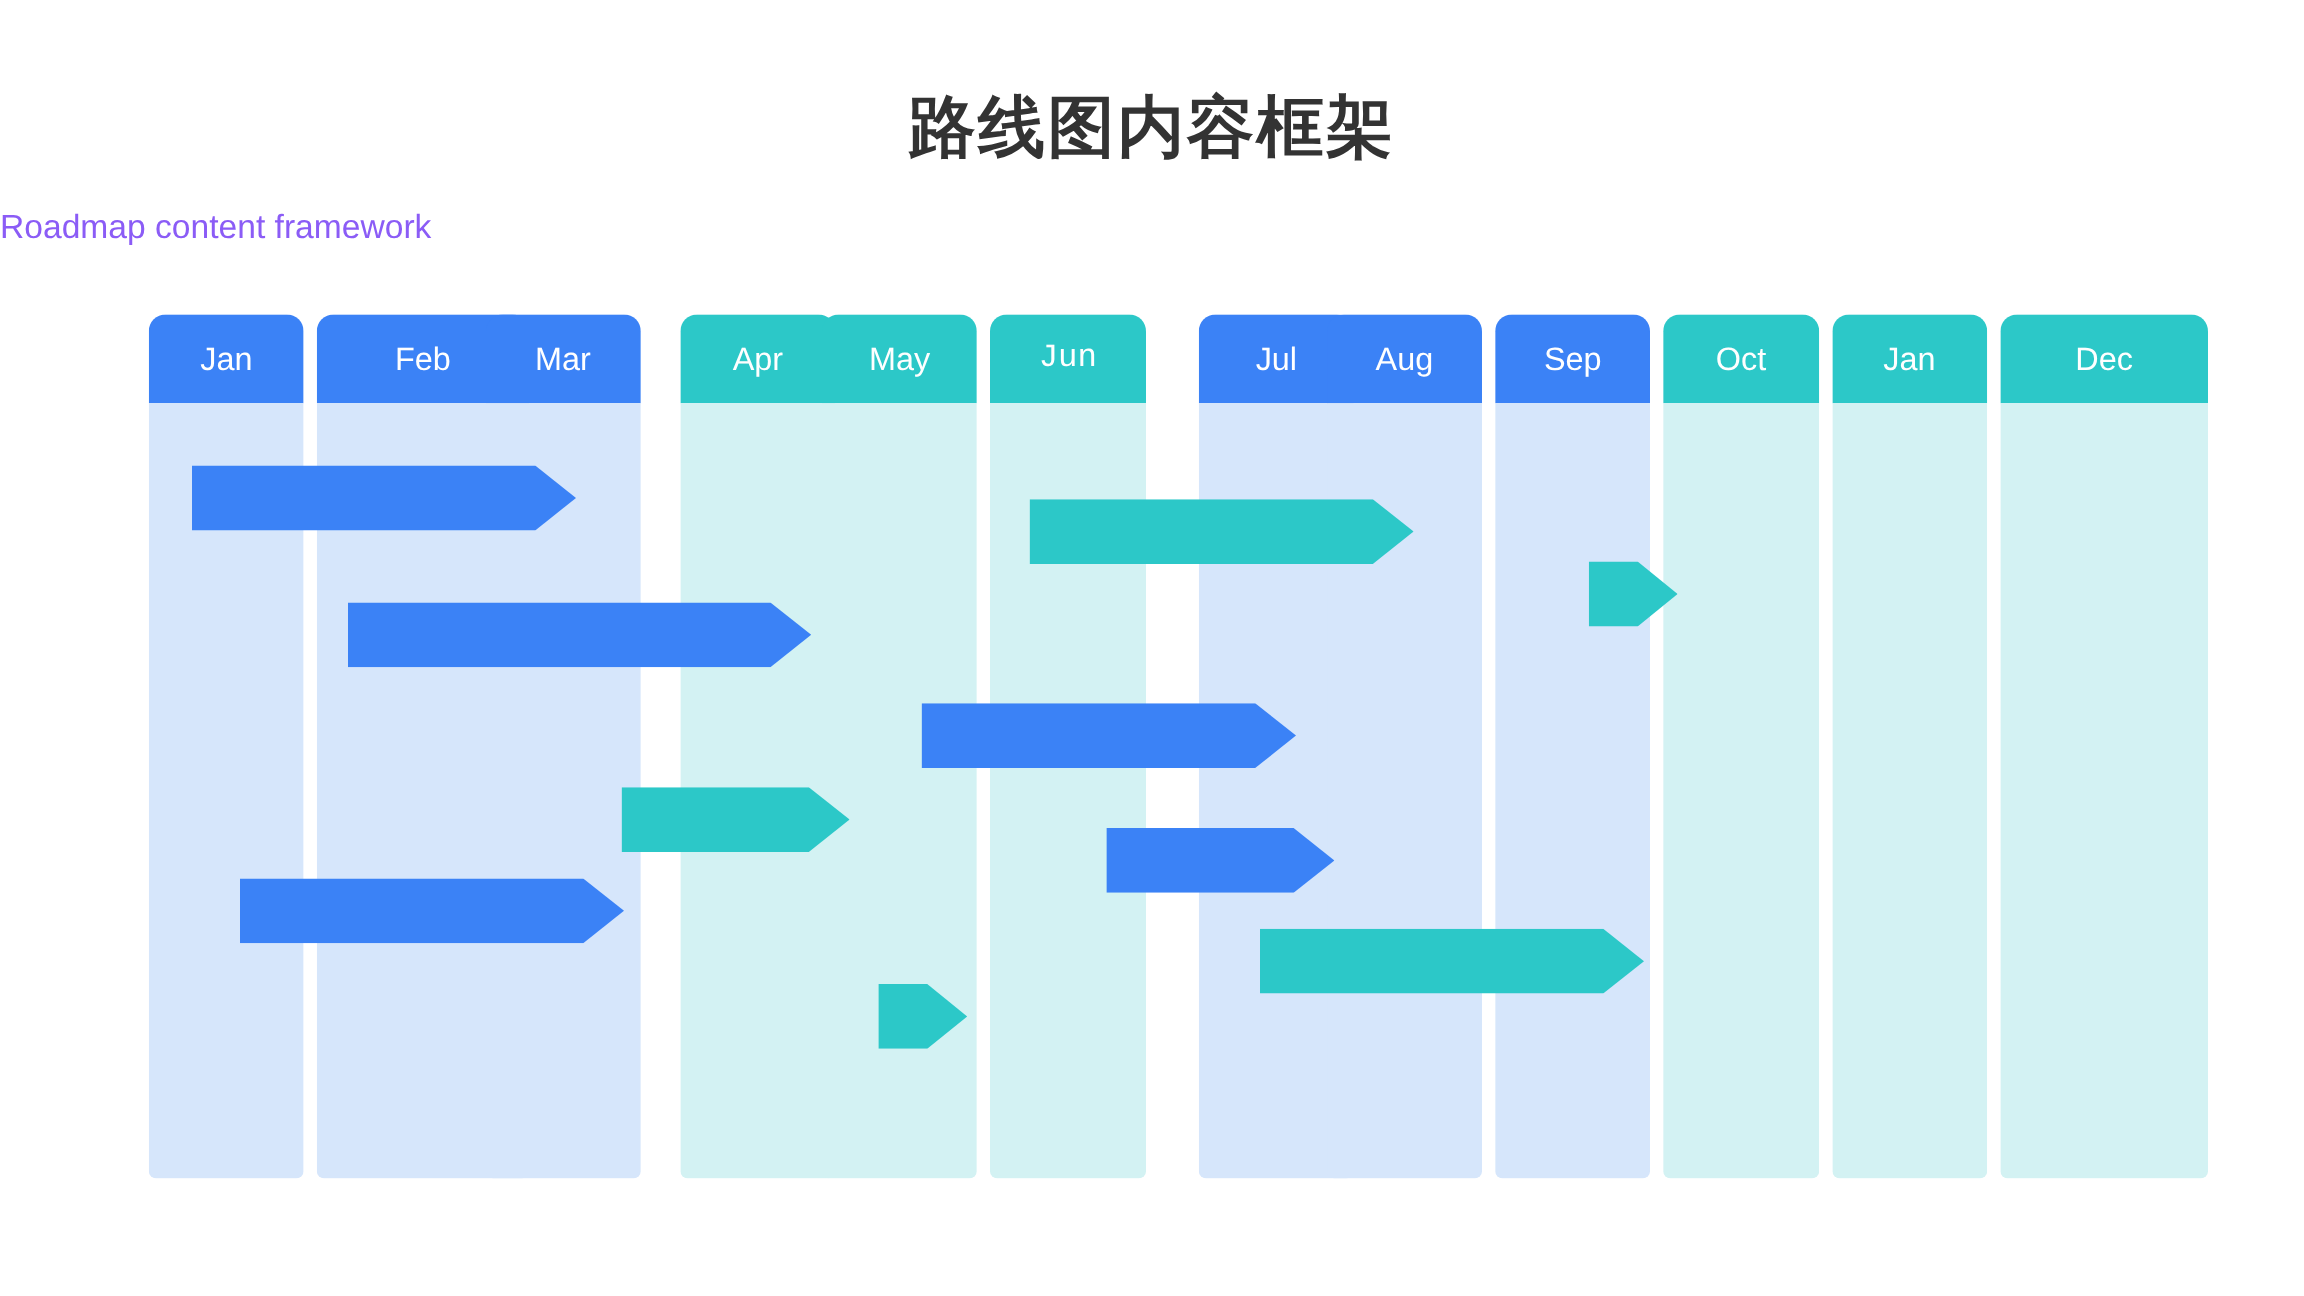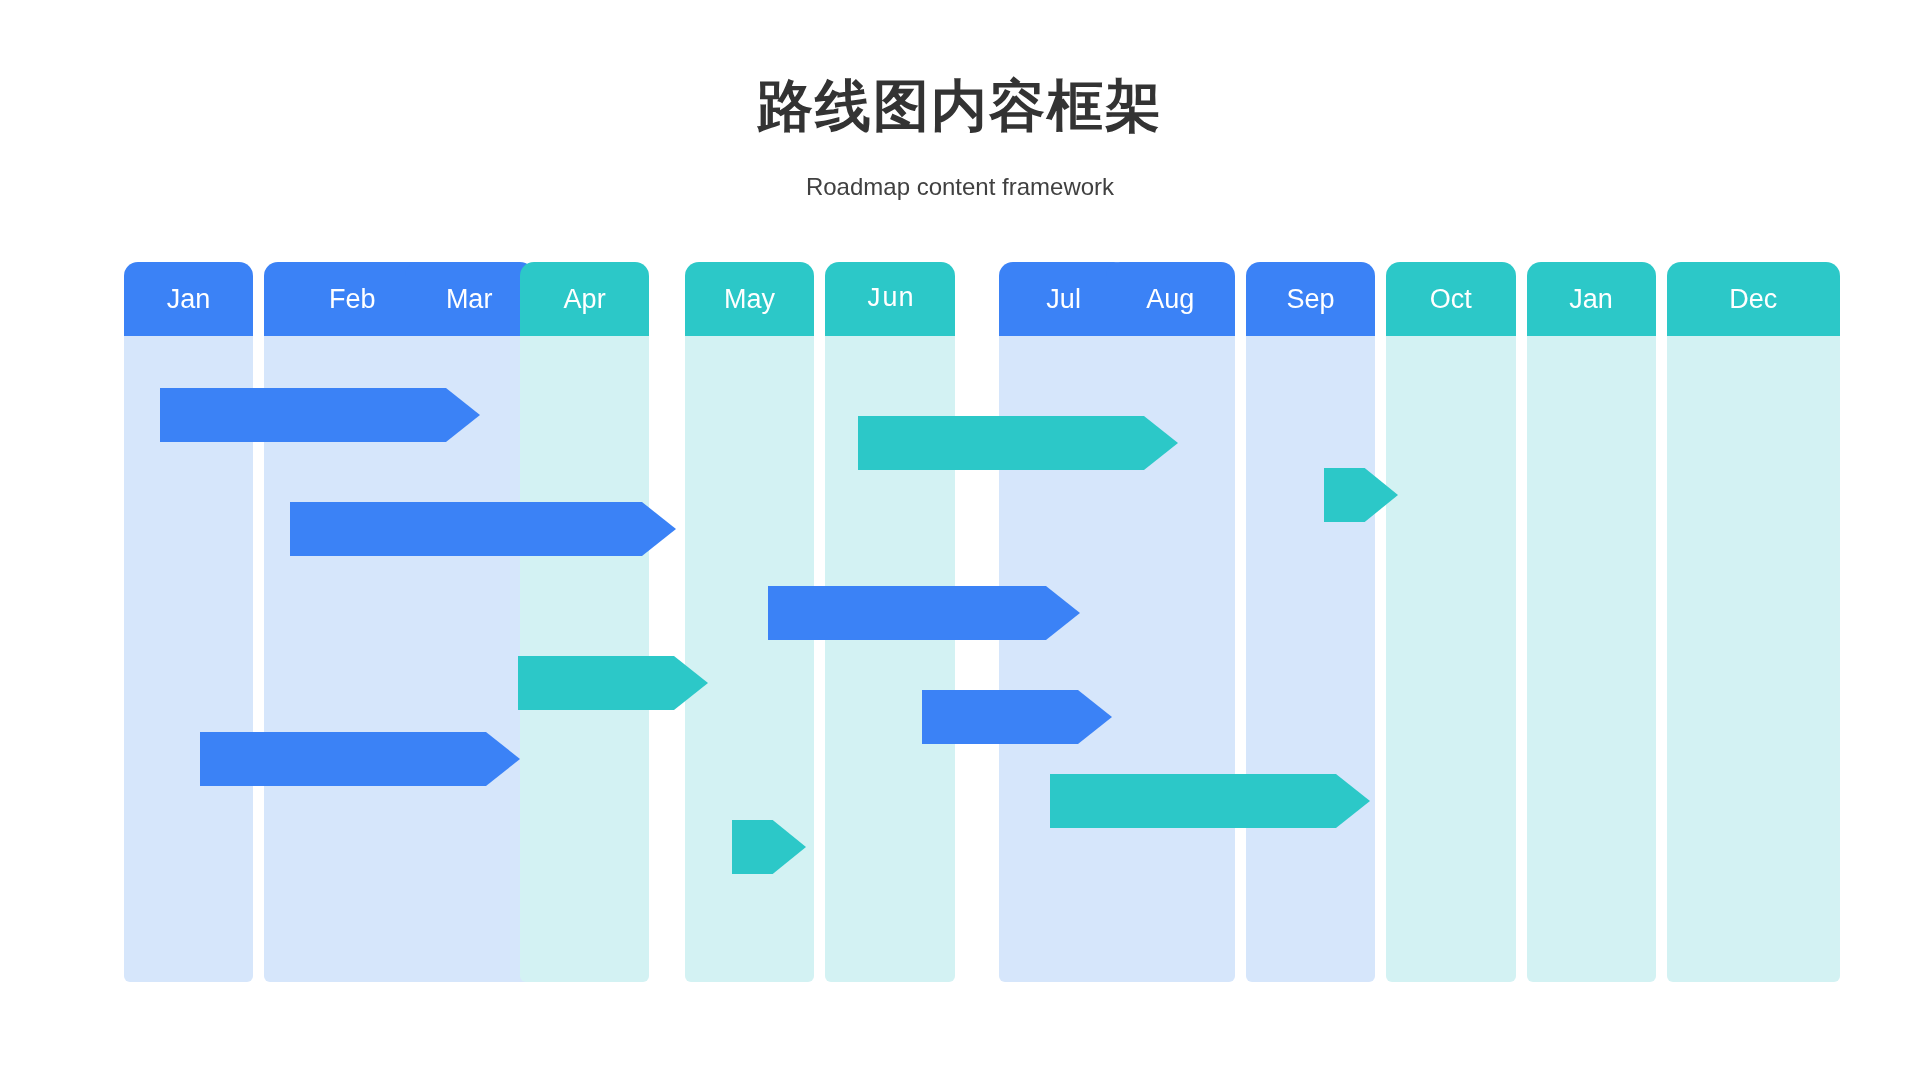--- a/index.html
+++ b/index.html
@@ -31,24 +31,24 @@
     color: #333333;
     letter-spacing: 2px;
     line-height: 1;
   }
 
   .subtitle {
     position: absolute;
     left: 0;
     top: 175px;
     width: 1920px;
-    text-align: center;
-    font-size: 24px;
+    text-align: left;
+    font-size: 28px;
     font-weight: 400;
-    color: #404040;
+    color: #8b5cf6;
     line-height: 1;
   }
 
   
   #chart {
     position: absolute;
     left: 124px;
     top: 262px;
     width: 1672px;
     height: 720px;
@@ -132,21 +132,21 @@
             <span class="col-label">Feb</span>
           </div>
           <div class="col-body"></div>
         </div>
         <div class="column c-blue" style="left: 280.5px; width: 129.25px;">
           <div class="col-head">
             <span class="col-label">Mar</span>
           </div>
           <div class="col-body"></div>
         </div>
-        <div class="column c-teal" style="left: 396px; width: 129.25px;">
+        <div class="column c-teal" style="left: 443px; width: 129.25px;">
           <div class="col-head">
             <span class="col-label">Apr</span>
           </div>
           <div class="col-body"></div>
         </div>
         <div class="column c-teal" style="left: 561px; width: 129.25px;">
           <div class="col-head">
             <span class="col-label">May</span>
           </div>
           <div class="col-body"></div>

